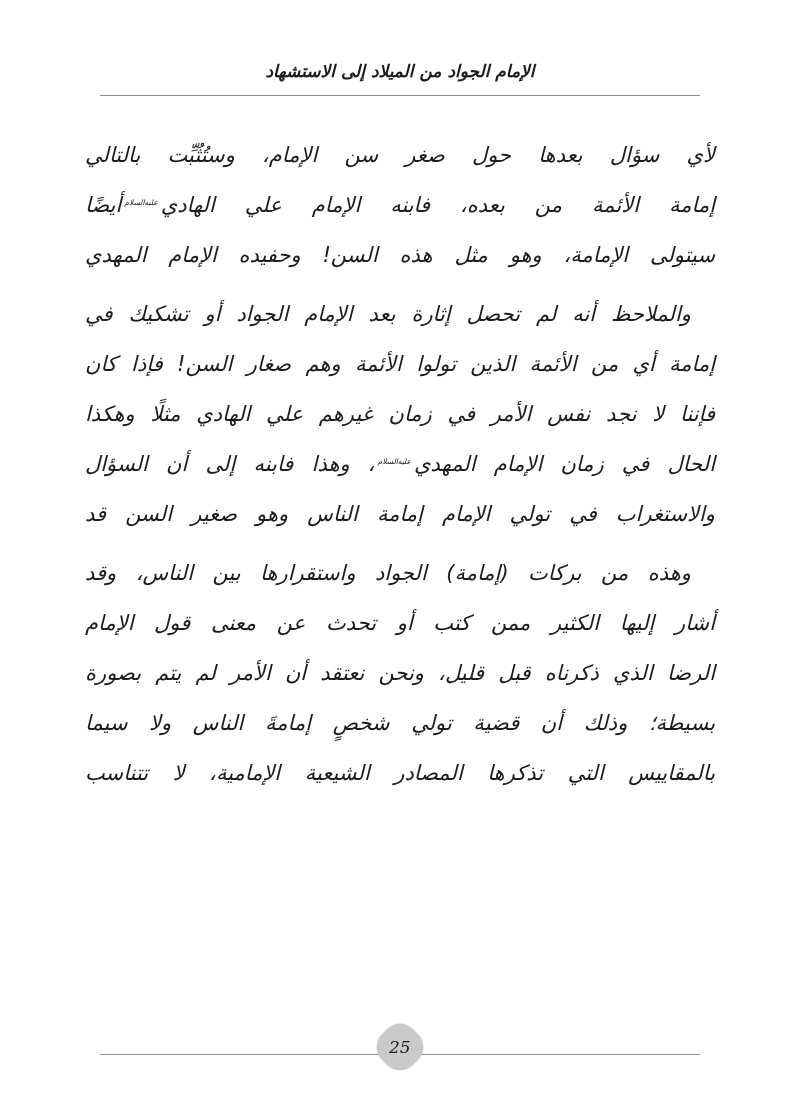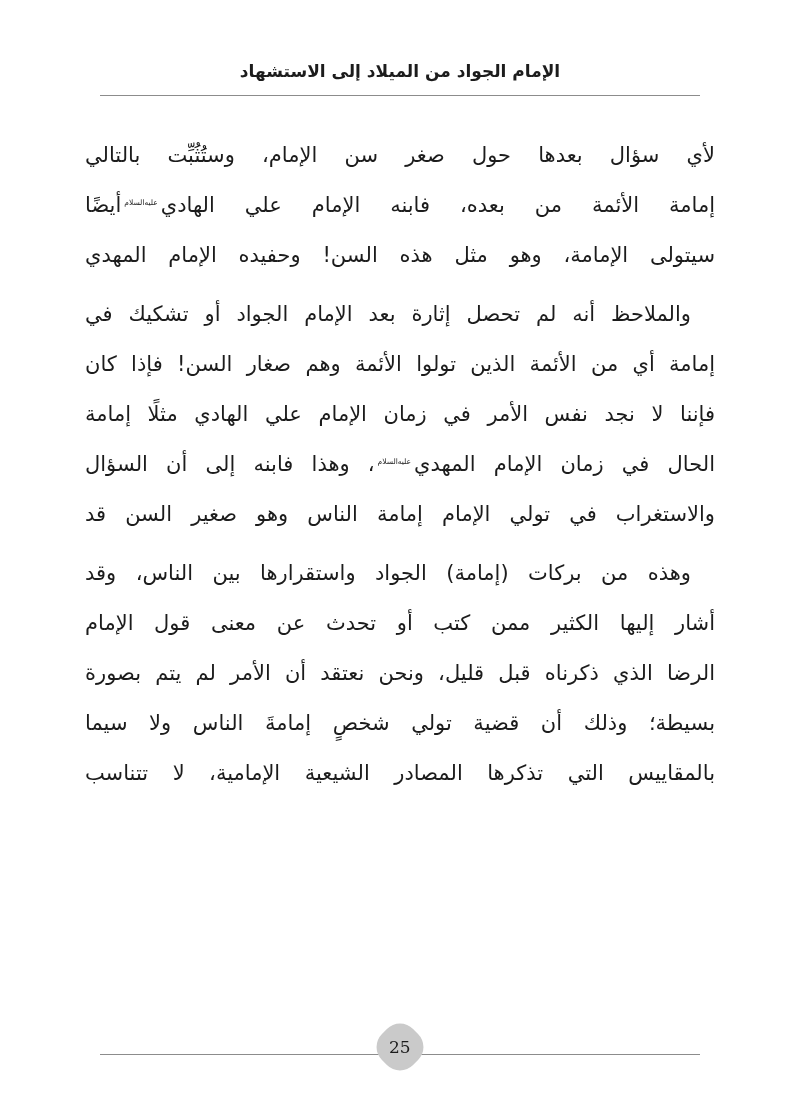--- a/index.html
+++ b/index.html
@@ -9,20 +9,21 @@
   }
   .page {
     position: relative;
     width: 800px;
     height: 1100px;
     background: #ffffff;
     overflow: hidden;
     direction: rtl;
     font-family: "DejaVu Sans", sans-serif;
     color: var(--text_color, #1c1c1c);
+    font-style: italic;
   }
   
   .header-title {
     margin: 0;
     padding-top: 58px;
     text-align: center;
     font-size: 17px;
     font-weight: bold;
     line-height: 1.6;
     color: var(--text_color, #1c1c1c);
@@ -111,21 +112,21 @@
         <div class="line"><span>لأي سؤال بعدها حول صغر سن الإمام، وستُثُبِّت بالتالي</span></div>
         <div class="line"><span>إمامة الأئمة من بعده، فابنه الإمام علي الهادي</span><span class="honorific">
             <span>عليه</span>
             <span>السلام</span>
           </span><span>أيضًا</span></div>
         <div class="line"><span>سيتولى الإمامة، وهو مثل هذه السن! وحفيده الإمام المهدي</span></div>
       </div>
       <div class="paragraph">
         <div class="line indent"><span>والملاحظ أنه لم تحصل إثارة بعد الإمام الجواد أو تشكيك في</span></div>
         <div class="line"><span>إمامة أي من الأئمة الذين تولوا الأئمة وهم صغار السن! فإذا كان</span></div>
-        <div class="line"><span>فإننا لا نجد نفس الأمر في زمان الإمام علي الهادي مثلًا إمامة</span></div>
+        <div class="line"><span>فإننا لا نجد نفس الأمر في زمان غيرهم علي الهادي مثلًا وهكذا</span></div>
         <div class="line"><span>الحال في زمان الإمام المهدي</span><span class="honorific">
             <span>عليه</span>
             <span>السلام</span>
           </span><span>، وهذا فابنه إلى أن السؤال</span></div>
         <div class="line"><span>والاستغراب في تولي الإمام إمامة الناس وهو صغير السن قد</span></div>
       </div>
       <div class="paragraph">
         <div class="line indent"><span>وهذه من بركات (إمامة) الجواد واستقرارها بين الناس، وقد</span></div>
         <div class="line"><span>أشار إليها الكثير ممن كتب أو تحدث عن معنى قول الإمام</span></div>
         <div class="line"><span>الرضا الذي ذكرناه قبل قليل، ونحن نعتقد أن الأمر لم يتم بصورة</span></div>

